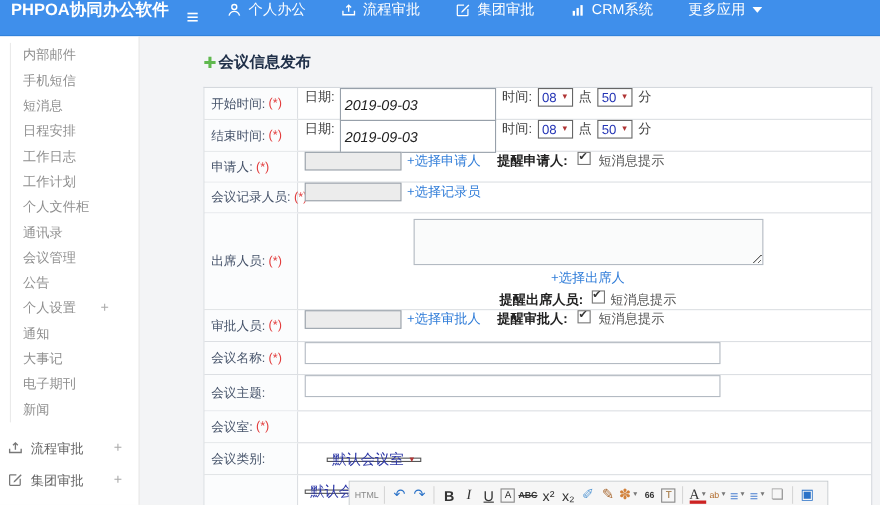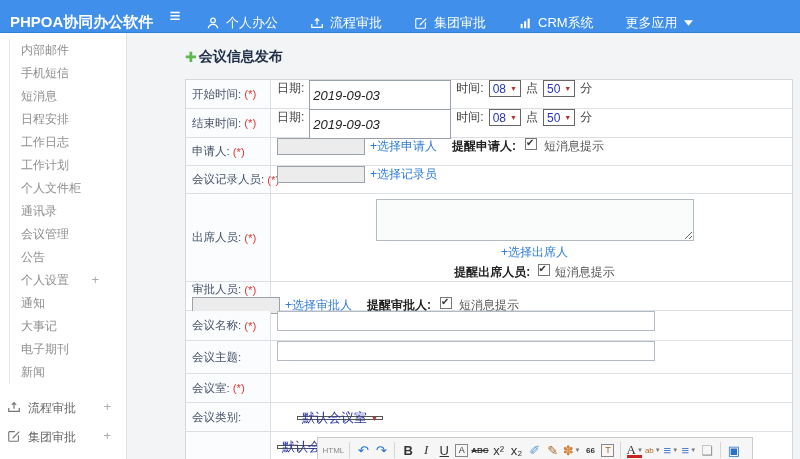--- a/index.html
+++ b/index.html
@@ -1,18 +1,18 @@
 <!DOCTYPE html>
 <html><head>
 <meta charset="utf-8">
 <style>
   html,body{margin:0;padding:0;width:800px;height:459px;overflow:hidden;
     font-family:"Liberation Sans","DejaVu Sans",sans-serif;background:#f3f4f6;}
   *{box-sizing:border-box;}
-  .topbar{height:33px;background:#3f8feb;border-bottom:1px solid #2f7fd8;display:flex;align-items:flex-end;color:#fff;}
+  .topbar{height:33px;background:#3f8feb;border-bottom:1px solid #2f7fd8;display:flex;align-items:flex-start;color:#fff;}
   .logo{width:158px;padding-left:10px;font-size:15px;font-weight:bold;white-space:nowrap;}
   .hamburger{font-size:19px;width:34px;text-align:center;cursor:pointer;line-height:33px;}
   .topnav{display:flex;align-items:center;gap:32px;margin-left:14px;font-size:13px;}
   .nav-item{display:flex;align-items:center;gap:6px;cursor:pointer;white-space:nowrap;}
   .nav-ico{display:flex;align-items:center;}
   .layout{display:flex;height:426px;}
   .sidebar{width:127px;background:#fff;border-right:1px solid #e2e2e2;padding-top:6px;flex-shrink:0;}
   .submenu{list-style:none;margin:0 0 0 9px;padding:0;border-left:1px solid #eaeaea;}
   .submenu li{position:relative;padding:5px 0 5px 11px;color:#8f8f8f;font-size:12px;height:23px;line-height:13px;cursor:pointer;}
   .submenu .plus{position:absolute;right:27px;top:4px;color:#aaa;font-size:13px;}
@@ -21,21 +21,21 @@
   .side-section .plus{position:absolute;right:15px;top:5px;color:#aaa;font-size:13px;}
   .content{flex:1;background:#f3f4f6;position:relative;overflow:hidden;}
   .page-title{position:absolute;left:58px;top:15px;font-size:14px;font-weight:bold;color:#203049;display:flex;align-items:center;gap:2px;}
   .plus-ico{color:#5fb84e;font-size:14px;}
   .formtable{position:absolute;left:58px;top:46px;width:608px;border:1px solid #d4d8dd;border-bottom:none;background:#fff;font-size:12px;}
   .frow{display:flex;border-bottom:1px solid #dcdfe3;}
   .fl{width:85px;border-right:1px solid #dcdfe3;background:#fbfcfd;display:flex;align-items:center;padding-left:6px;flex-shrink:0;color:#46536a;font-size:11.5px;white-space:nowrap;gap:3px;}
   .req{color:#e23b3b;}
   .fv{flex:1;display:flex;padding-left:6px;gap:5px;color:#444;}
   .fv.col{flex-direction:column;align-items:center;justify-content:flex-start;padding-top:5px;gap:3px;}
-  .r-time{height:29px;} .r-sm{height:28px;} .r-att{height:88px;} .r-app{height:29px;flex-direction:column;}
+  .r-time{height:29px;} .r-sm{height:28px;} .r-att{height:88px;} .r-app{height:29px;}
   .r-name{height:30px;} .r-subj{height:33px;} .r-room{height:29px;gap:20px;} .r-cat{height:29px;} .r-editor{height:70px;}
   input,textarea{font-family:inherit;outline:none;}
   .date-input{width:142px;height:30px;border:1px solid #97a0aa;font-size:13px;color:#222;padding:0 3px;font-style:italic;}
   .mini-select{display:inline-flex;align-items:center;border:1px solid #666;background:#fff;height:17px;padding:0 3px;color:#2535b5;font-size:12px;cursor:pointer;}
   .mini-select .car,.big-select .car{color:#b03434;font-size:7px;margin-left:4px;}
   .small-input{width:88px;height:17px;background:#ececec;border:1px solid #9aa2ab;}
   .attendees-ta{width:318px;height:50px;border:1px solid #b3bac2;background:#fafbfb;resize:both;}
   .wide-input{width:378px;height:20px;border:1px solid #b3bac2;padding:0 3px;}
   .big-select{display:inline-flex;align-items:center;border:1px solid #555;background:#fff;padding:1px 4px;color:#2b36a6;font-size:13px;cursor:pointer;margin-top:42px;}
   .link{color:#2f7cd8;cursor:pointer;text-decoration:none;}

